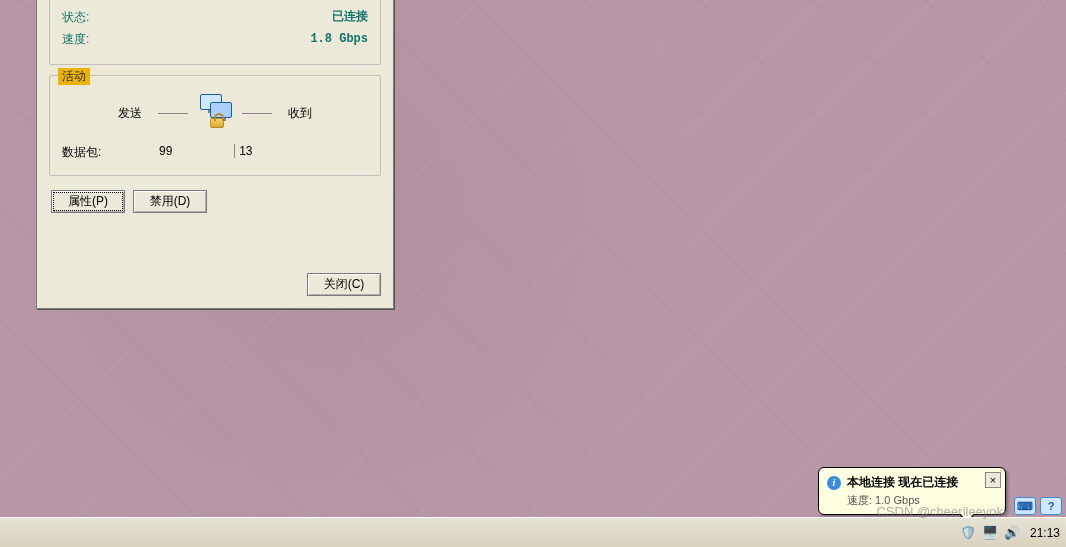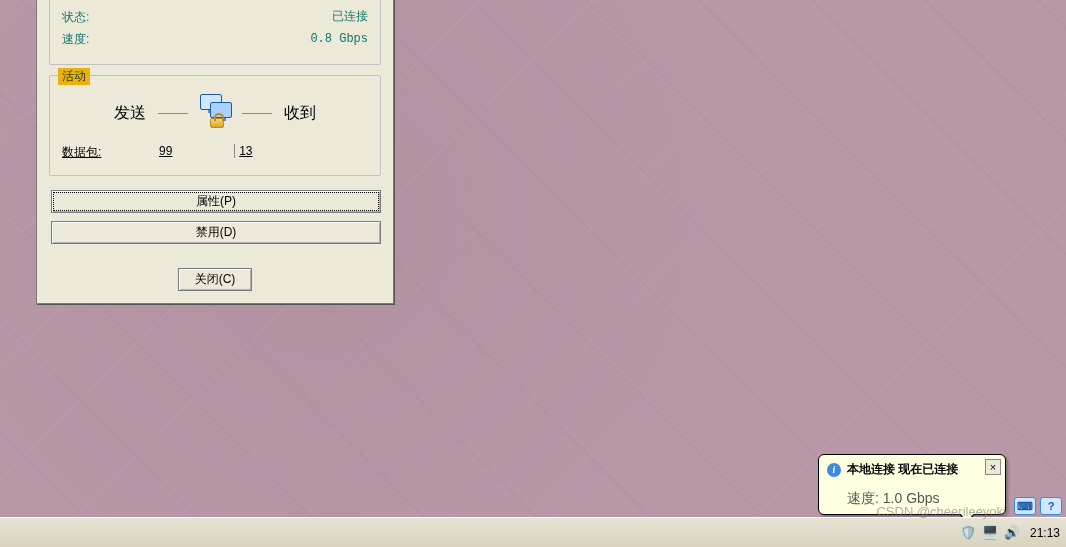--- a/index.html
+++ b/index.html
@@ -47,29 +47,29 @@
     }
 
     .kv-row {
       display: flex;
       justify-content: space-between;
       font-size: 12px;
       color: #0f766e;
       line-height: 22px;
     }
     .kv-row .label { min-width: 80px; }
-    .kv-row .value { font-family: "Courier New", monospace; }
+    .kv-row .value { font-family: "Courier New", monospace; font-weight: bold; }
 
     
     .activity-head {
       display: flex;
       align-items: center;
       justify-content: center;
       gap: 8px;
-      font-size: 16px;
+      font-size: 12px;
       color: #000;
       padding: 4px 0 8px;
     }
     .activity-head .lbl { width: 40px; text-align: center; }
     .activity-head .dash {
       width: 30px;
       height: 1px;
       background: #888;
       position: relative;
     }
@@ -103,51 +103,51 @@
       width:6px; height:6px; border:2px solid #bb8a20; border-bottom:none;
       border-radius: 6px 6px 0 0;
     }
 
     .packet-row {
       display:flex;
       justify-content: space-between;
       font-size: 12px;
       color:#000;
       padding-top: 4px;
-      text-decoration: underline;
     }
     .packet-row .sep {
       display:inline-block;
       width:1px; height:14px;
       background:#888;
       margin:0 4px;
       vertical-align:middle;
     }
 
     .btn-row {
-      display:flex; gap:8px; padding: 4px 0 10px 2px; flex-direction: column;
+      display:flex; gap:8px; padding: 4px 0 10px 2px;
     }
     .win-btn {
       font-size: 12px;
       padding: 2px 10px;
       min-width: 74px;
       background: #ece9d8;
       border: 1px solid #7a7a7a;
       box-shadow: inset 1px 1px 0 #fff, inset -1px -1px 0 #b0b0b0;
       cursor: pointer;
       text-align:center;
     }
     .win-btn.focus {
       outline: 1px dotted #000;
       outline-offset: -3px;
     }
     .dialog-footer {
       display:flex;
-      justify-content:center;
+      justify-content:flex-end;
       padding: 0 12px 12px;
+      margin-top: 36px;
     }
 
     
     .balloon {
       position: absolute;
       right: 60px;
       bottom: 32px;
       background: #ffffe1;
       border: 1px solid #000;
       border-radius: 6px;
@@ -166,21 +166,21 @@
       font-family: Georgia, serif; font-style: italic; font-weight:bold;
     }
     .balloon .close {
       position:absolute; right:4px; top:4px;
       width:16px; height:16px;
       border:1px solid #888;
       background:#ece9d8;
       font-size:11px; line-height:14px; text-align:center;
       cursor:pointer;
     }
-    .balloon .sub { color:#555; margin-top:12px; font-size:14px; padding-left:20px; }
+    .balloon .sub { color:#555; margin-top:2px; font-size:11px; padding-left:20px; }
     .balloon .tail {
       position:absolute; bottom:-10px; right:30px;
       width:0; height:0;
       border-left:8px solid transparent;
       border-right:8px solid transparent;
       border-top:10px solid #000;
     }
     .balloon .tail::after {
       content:''; position:absolute; left:-7px; top:-11px;
       width:0; height:0;
@@ -232,21 +232,21 @@
 <div class="dialog">
   <div class="dialog-body">
 
     <div class="group">
       <div class="kv-row">
         <span class="label">状态:</span>
         <span class="value">已连接</span>
       </div>
       <div class="kv-row">
         <span class="label">速度:</span>
-        <span class="value">0.8 Gbps</span>
+        <span class="value">1.8 Gbps</span>
       </div>
     </div>
 
     <div class="group">
       <div class="group-title">活动</div>
 
       <div class="activity-head">
         <span class="lbl">发送</span>
         <span class="dash"></span>
         <span class="net-icon">

